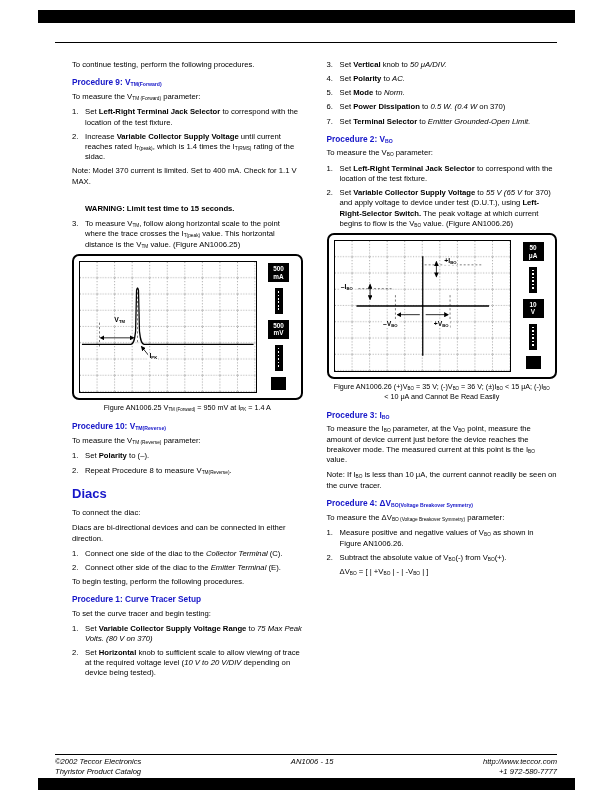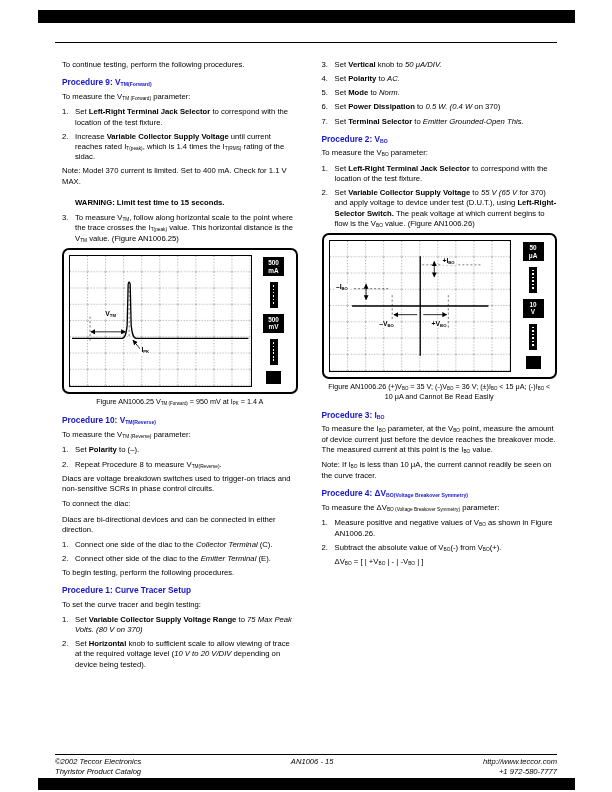--- a/index.html
+++ b/index.html
@@ -15,30 +15,30 @@
            font-size:8px; font-style:italic; }
   .hdrrule{ position:absolute; left:55px; right:55px; top:42px; border-top:1px solid #000; }
   .ftrrule{ position:absolute; left:55px; right:55px; bottom:37px; border-top:1px solid #000; }
   .ftrrow{ position:absolute; left:55px; right:55px; bottom:15px; display:flex; justify-content:space-between;
            font-size:7.6px; font-style:italic; line-height:1.35;gap:6px; }
   .ftrrow .c{ text-align:center; }
   .ftrrow .r{ text-align:right; }
   .botbar{ position:absolute; left:38px; right:37px; bottom:2px; height:12px; background:#000; }
 
   
-  .content{ position:absolute; left:62px; right:55px; top:60px; display:flex; gap:24px; }
+  .content{ position:absolute; left:72px; right:55px; top:60px; display:flex; gap:24px; }
   .col{ width:240px; font-size:7.7px; line-height:1.32; }
 
   .para{ margin:0 0 5px; }
   .proc-h{ color:var(--accent); font-weight:bold; font-size:8.3px; margin:7px 0 4px; line-height:1.25; }
   .h1{ color:var(--accent); font-weight:bold; font-size:13px; margin:9px 0 6px; }
   .li{ display:flex; margin:0 0 4px; }
   .li .num{ flex:0 0 13px; }
   .li .txt{ flex:1; }
-  .warning{ margin:11px 0 5px; padding-left:13px; font-weight:bold; }
+  .warning{ margin:17px 0 5px; padding-left:13px; font-weight:bold; }
   .formula{ margin:3px 0 5px; padding-left:13px; }
   .caption{ font-size:7.2px; text-align:center; margin:3px 6px 8px; line-height:1.3; }
   .b{ font-weight:bold; }
   .i{ font-style:italic; }
   .sub{ font-size:62%; vertical-align:-0.25em; }
 
   
   .scope{ border:2px solid #000; border-radius:7px; background:#fff; padding:5px;
           display:flex; gap:5px; height:146px; margin:4px 0 2px; }
   .crt{ position:relative; flex:1; border:1px solid #000; background:#fff; }
@@ -133,21 +133,21 @@
       <p class="para"><span>To measure the V</span><span class="sub">TM (Reverse)</span><span> parameter:</span></p>
       <div class="li">
         <span class="num">1.</span>
         <span class="txt"><span>Set </span><span class="b">Polarity</span><span> to (–).</span></span>
       </div>
       <div class="li">
         <span class="num">2.</span>
         <span class="txt"><span>Repeat Procedure 8 to measure V</span><span class="sub">TM(Reverse)</span><span>.</span></span>
       </div>
 
-      <p class="para"><span>Diacs are voltage breakdown switches used to trigger-on triacs and non-sensitive SCRs in phase control circuits.</span></p>
+      <h2 class="h1">Diacs</h2>
       <p class="para"><span>To connect the diac:</span></p>
       <p class="para"><span>Diacs are bi-directional devices and can be connected in either direction.</span></p>
       <div class="li">
         <span class="num">1.</span>
         <span class="txt"><span>Connect one side of the diac to the </span><span class="i">Collector Terminal</span><span> (C).</span></span>
       </div>
       <div class="li">
         <span class="num">2.</span>
         <span class="txt"><span>Connect other side of the diac to the </span><span class="i">Emitter Terminal</span><span> (E).</span></span>
       </div>
@@ -177,21 +177,21 @@
       <div class="li">
         <span class="num">5.</span>
         <span class="txt"><span>Set </span><span class="b">Mode</span><span> to </span><span class="i">Norm.</span></span>
       </div>
       <div class="li">
         <span class="num">6.</span>
         <span class="txt"><span>Set </span><span class="b">Power Dissipation</span><span> to </span><span class="i">0.5 W. (0.4 W</span><span> on 370)</span></span>
       </div>
       <div class="li">
         <span class="num">7.</span>
-        <span class="txt"><span>Set </span><span class="b">Terminal Selector</span><span> to </span><span class="i">Emitter Grounded-Open This.</span></span>
+        <span class="txt"><span>Set </span><span class="b">Terminal Selector</span><span> to </span><span class="i">Emitter Grounded-Open Limit.</span></span>
       </div>
 
       <h3 class="proc-h"><span>Procedure 2:  V</span><span class="sub">BO</span></h3>
       <p class="para"><span>To measure the V</span><span class="sub">BO</span><span> parameter:</span></p>
       <div class="li">
         <span class="num">1.</span>
         <span class="txt"><span>Set </span><span class="b">Left-Right Terminal Jack Selector</span><span> to correspond with the location of the test fixture.</span></span>
       </div>
       <div class="li">
         <span class="num">2.</span>

